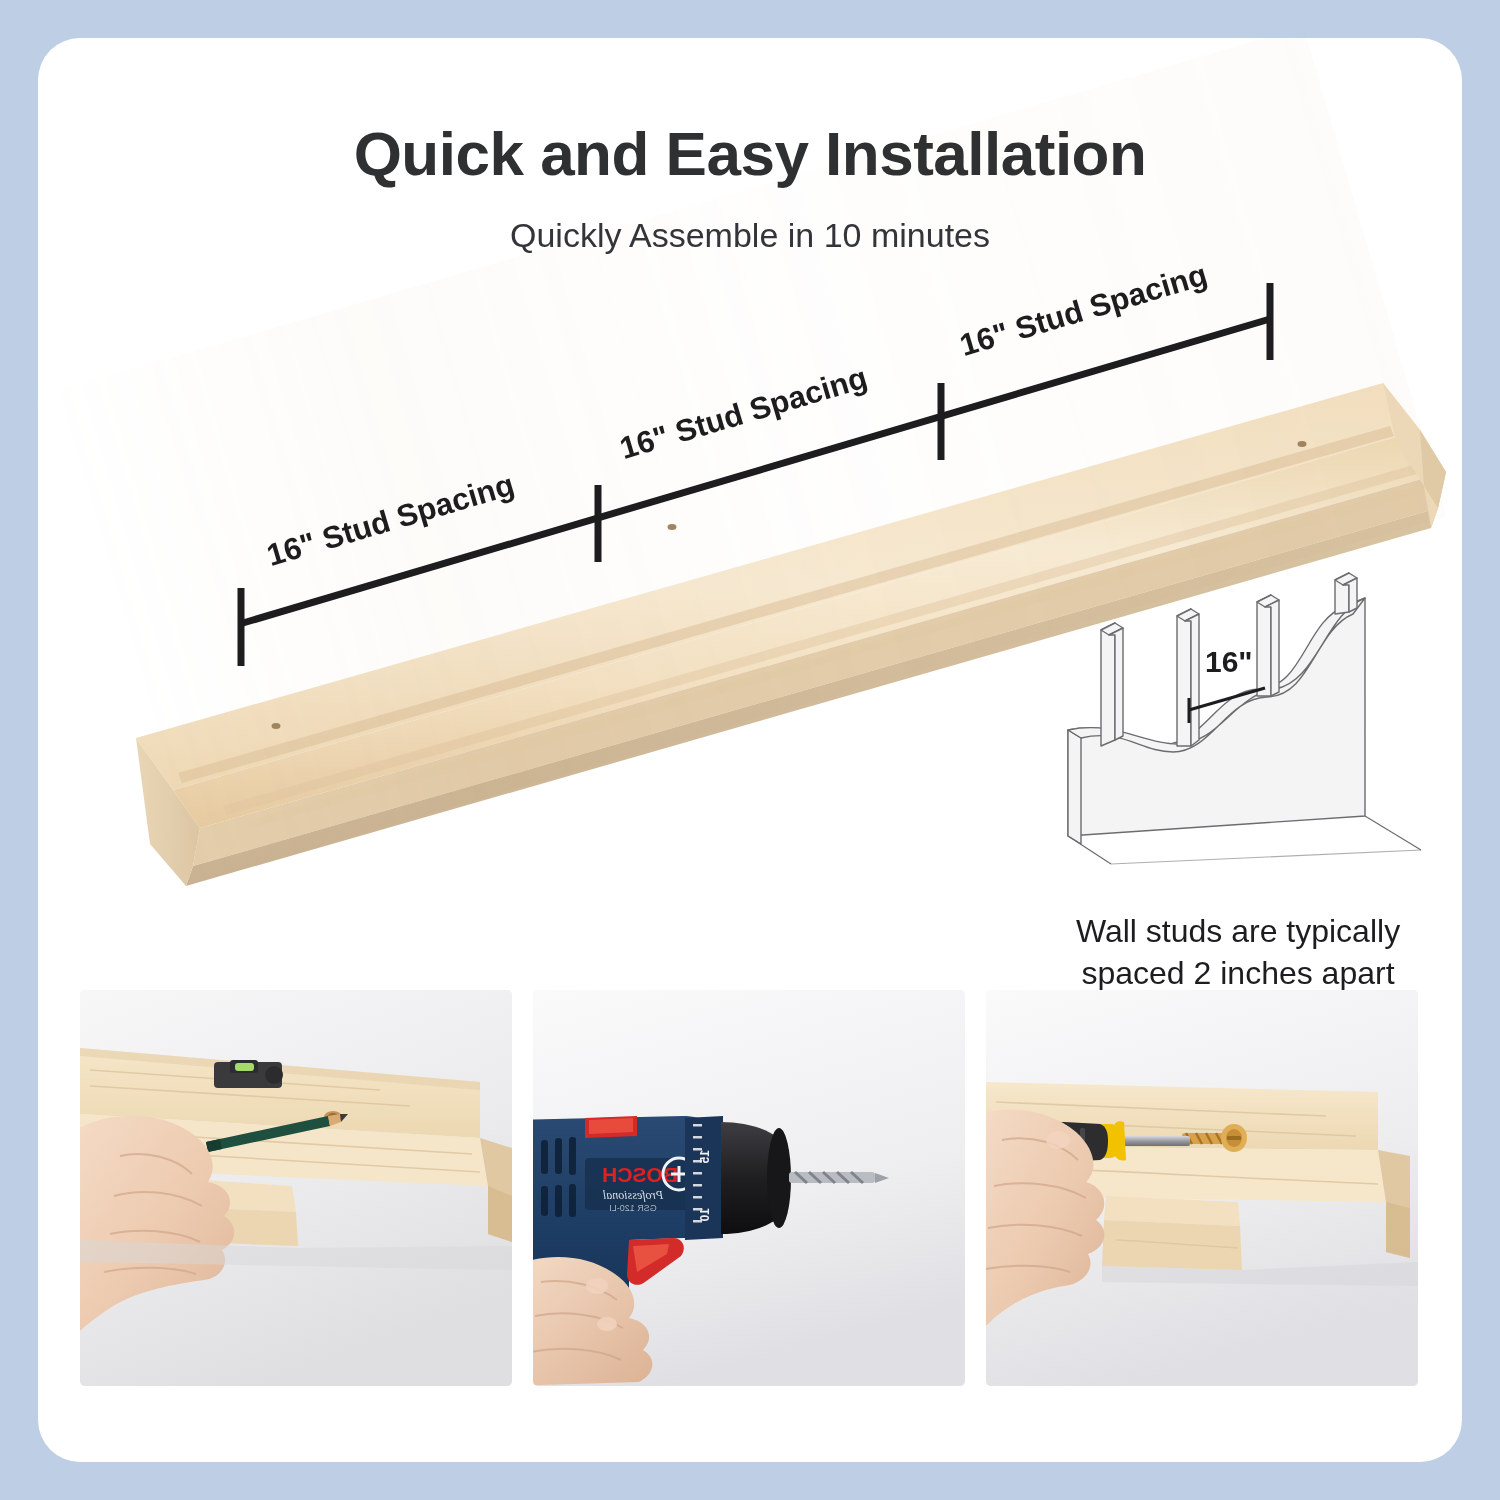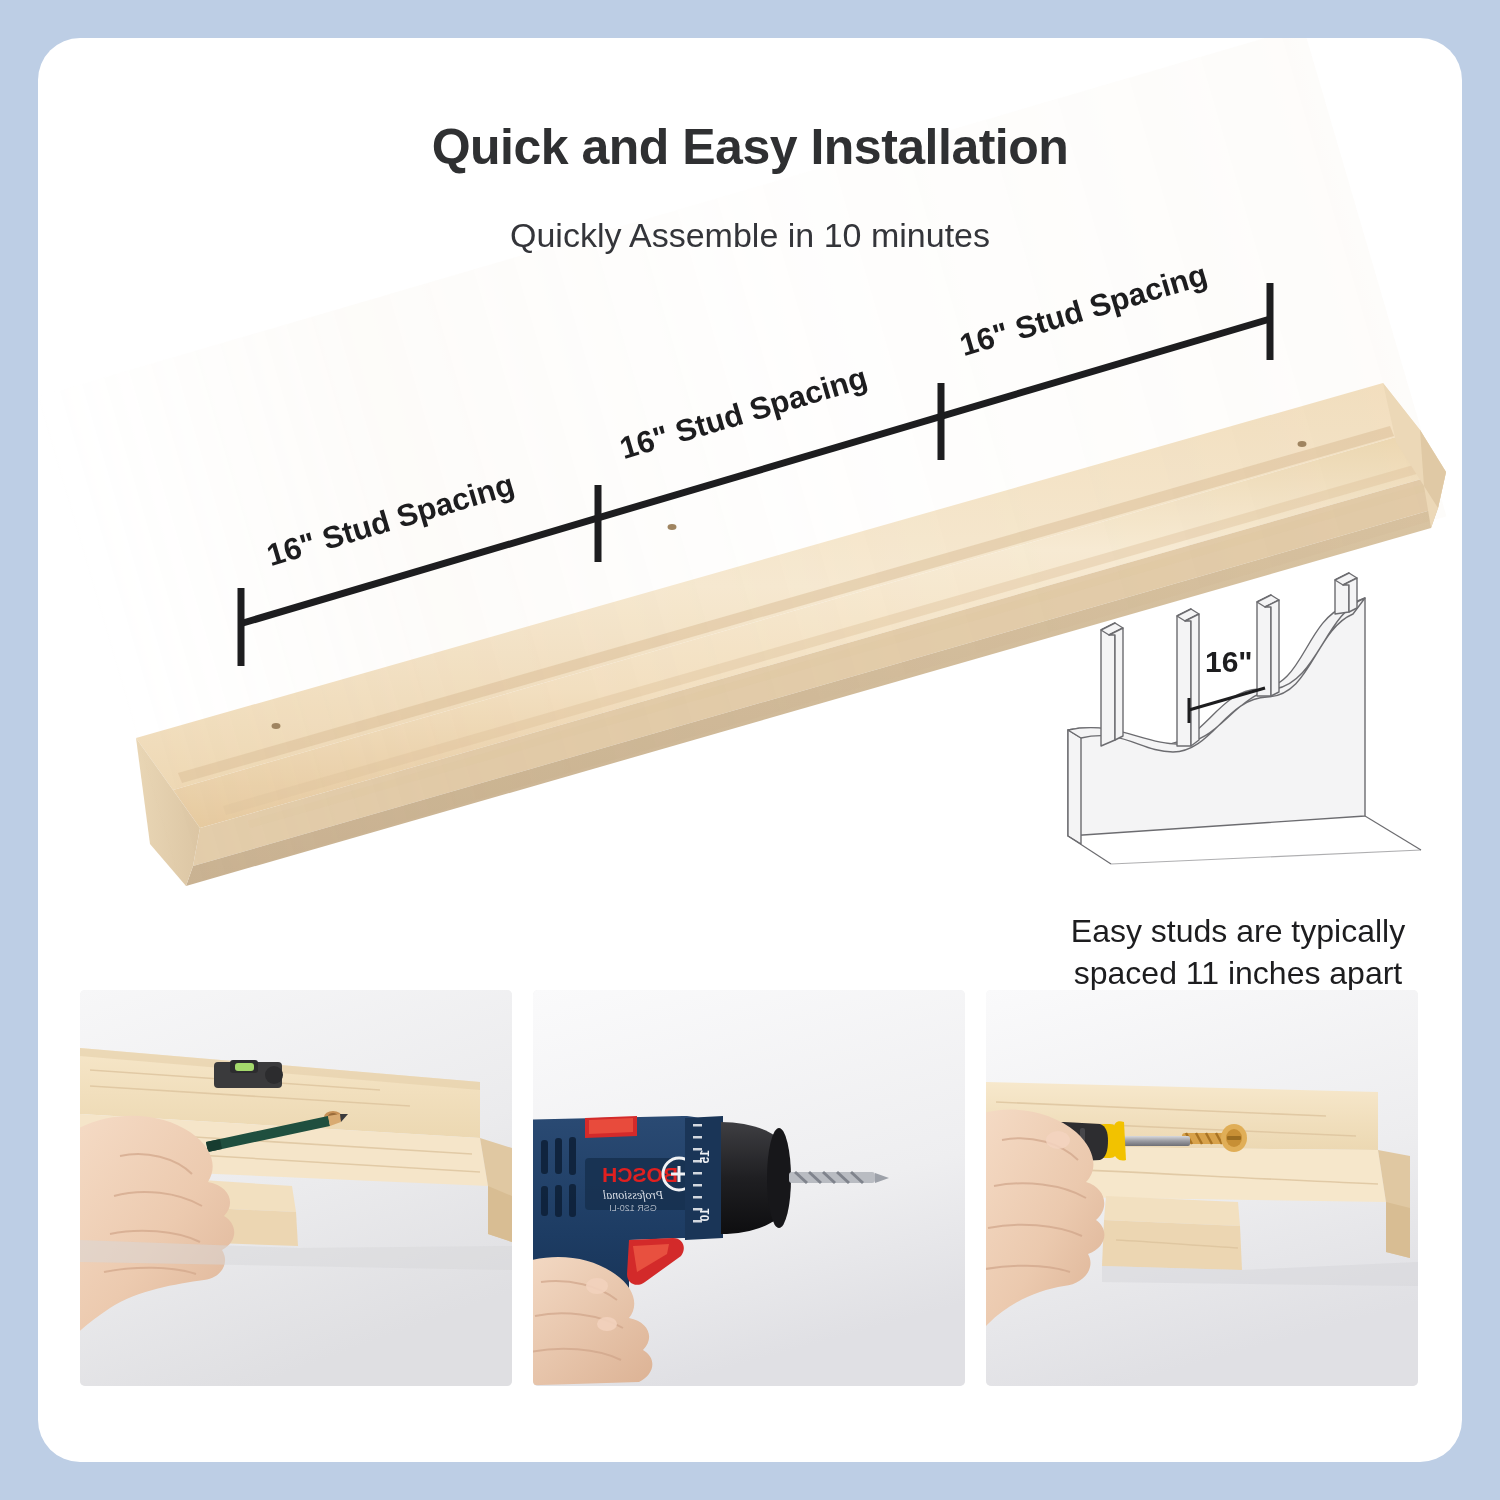--- a/index.html
+++ b/index.html
@@ -20,21 +20,21 @@
     width:1424px; height:1424px;
     background:#ffffff;
     border-radius:42px;
     overflow:hidden;
   }
 
   
   #title {
     position:absolute; left:0; top:80px; width:100%;
     text-align:center;
-    font-size:50px; font-weight:bold;
+    font-size:62px; font-weight:bold;
     letter-spacing:-0.5px;
     color:#2f3032;
   }
   #subtitle {
     position:absolute; left:0; top:178px; width:100%;
     text-align:center;
     font-size:34px; font-weight:400;
     color:#34353a;
   }
 
@@ -209,22 +209,22 @@
 
       <path d="M312 248 L368 282" stroke="#6c6c70" stroke-width="1.2" fill="none"></path>
       <path d="M15 268 L58 296" stroke="#6c6c70" stroke-width="1.2" fill="none"></path>
       <path d="M58 296 L368 282" stroke="#6c6c70" stroke-width="1.2" fill="none" opacity="0.55"></path>
 
       <line x1="136" y1="142" x2="212" y2="120" stroke="#1d1d1f" stroke-width="3"></line>
       <line x1="136" y1="130" x2="136" y2="155" stroke="#1d1d1f" stroke-width="3"></line>
       <text x="152" y="104" font-family="Liberation Sans, sans-serif" font-size="30" font-weight="bold" fill="#1d1d1f">16"</text>
     </svg>
     <div id="stud-caption">
-      <span>Easy studs are typically</span><br>
-      <span>spaced 11 inches apart</span>
+      <span>Wall studs are typically</span><br>
+      <span>spaced 2 inches apart</span>
     </div>
 
     <div id="photos">
 
       <div class="photo">
         <svg viewBox="0 0 432 396" xmlns="http://www.w3.org/2000/svg">
           <defs>
             <linearGradient id="p1wall" x1="0" y1="0" x2="0.4" y2="1">
               <stop offset="0%" stop-color="#f7f7f8"></stop>
               <stop offset="60%" stop-color="#ebebed"></stop>

